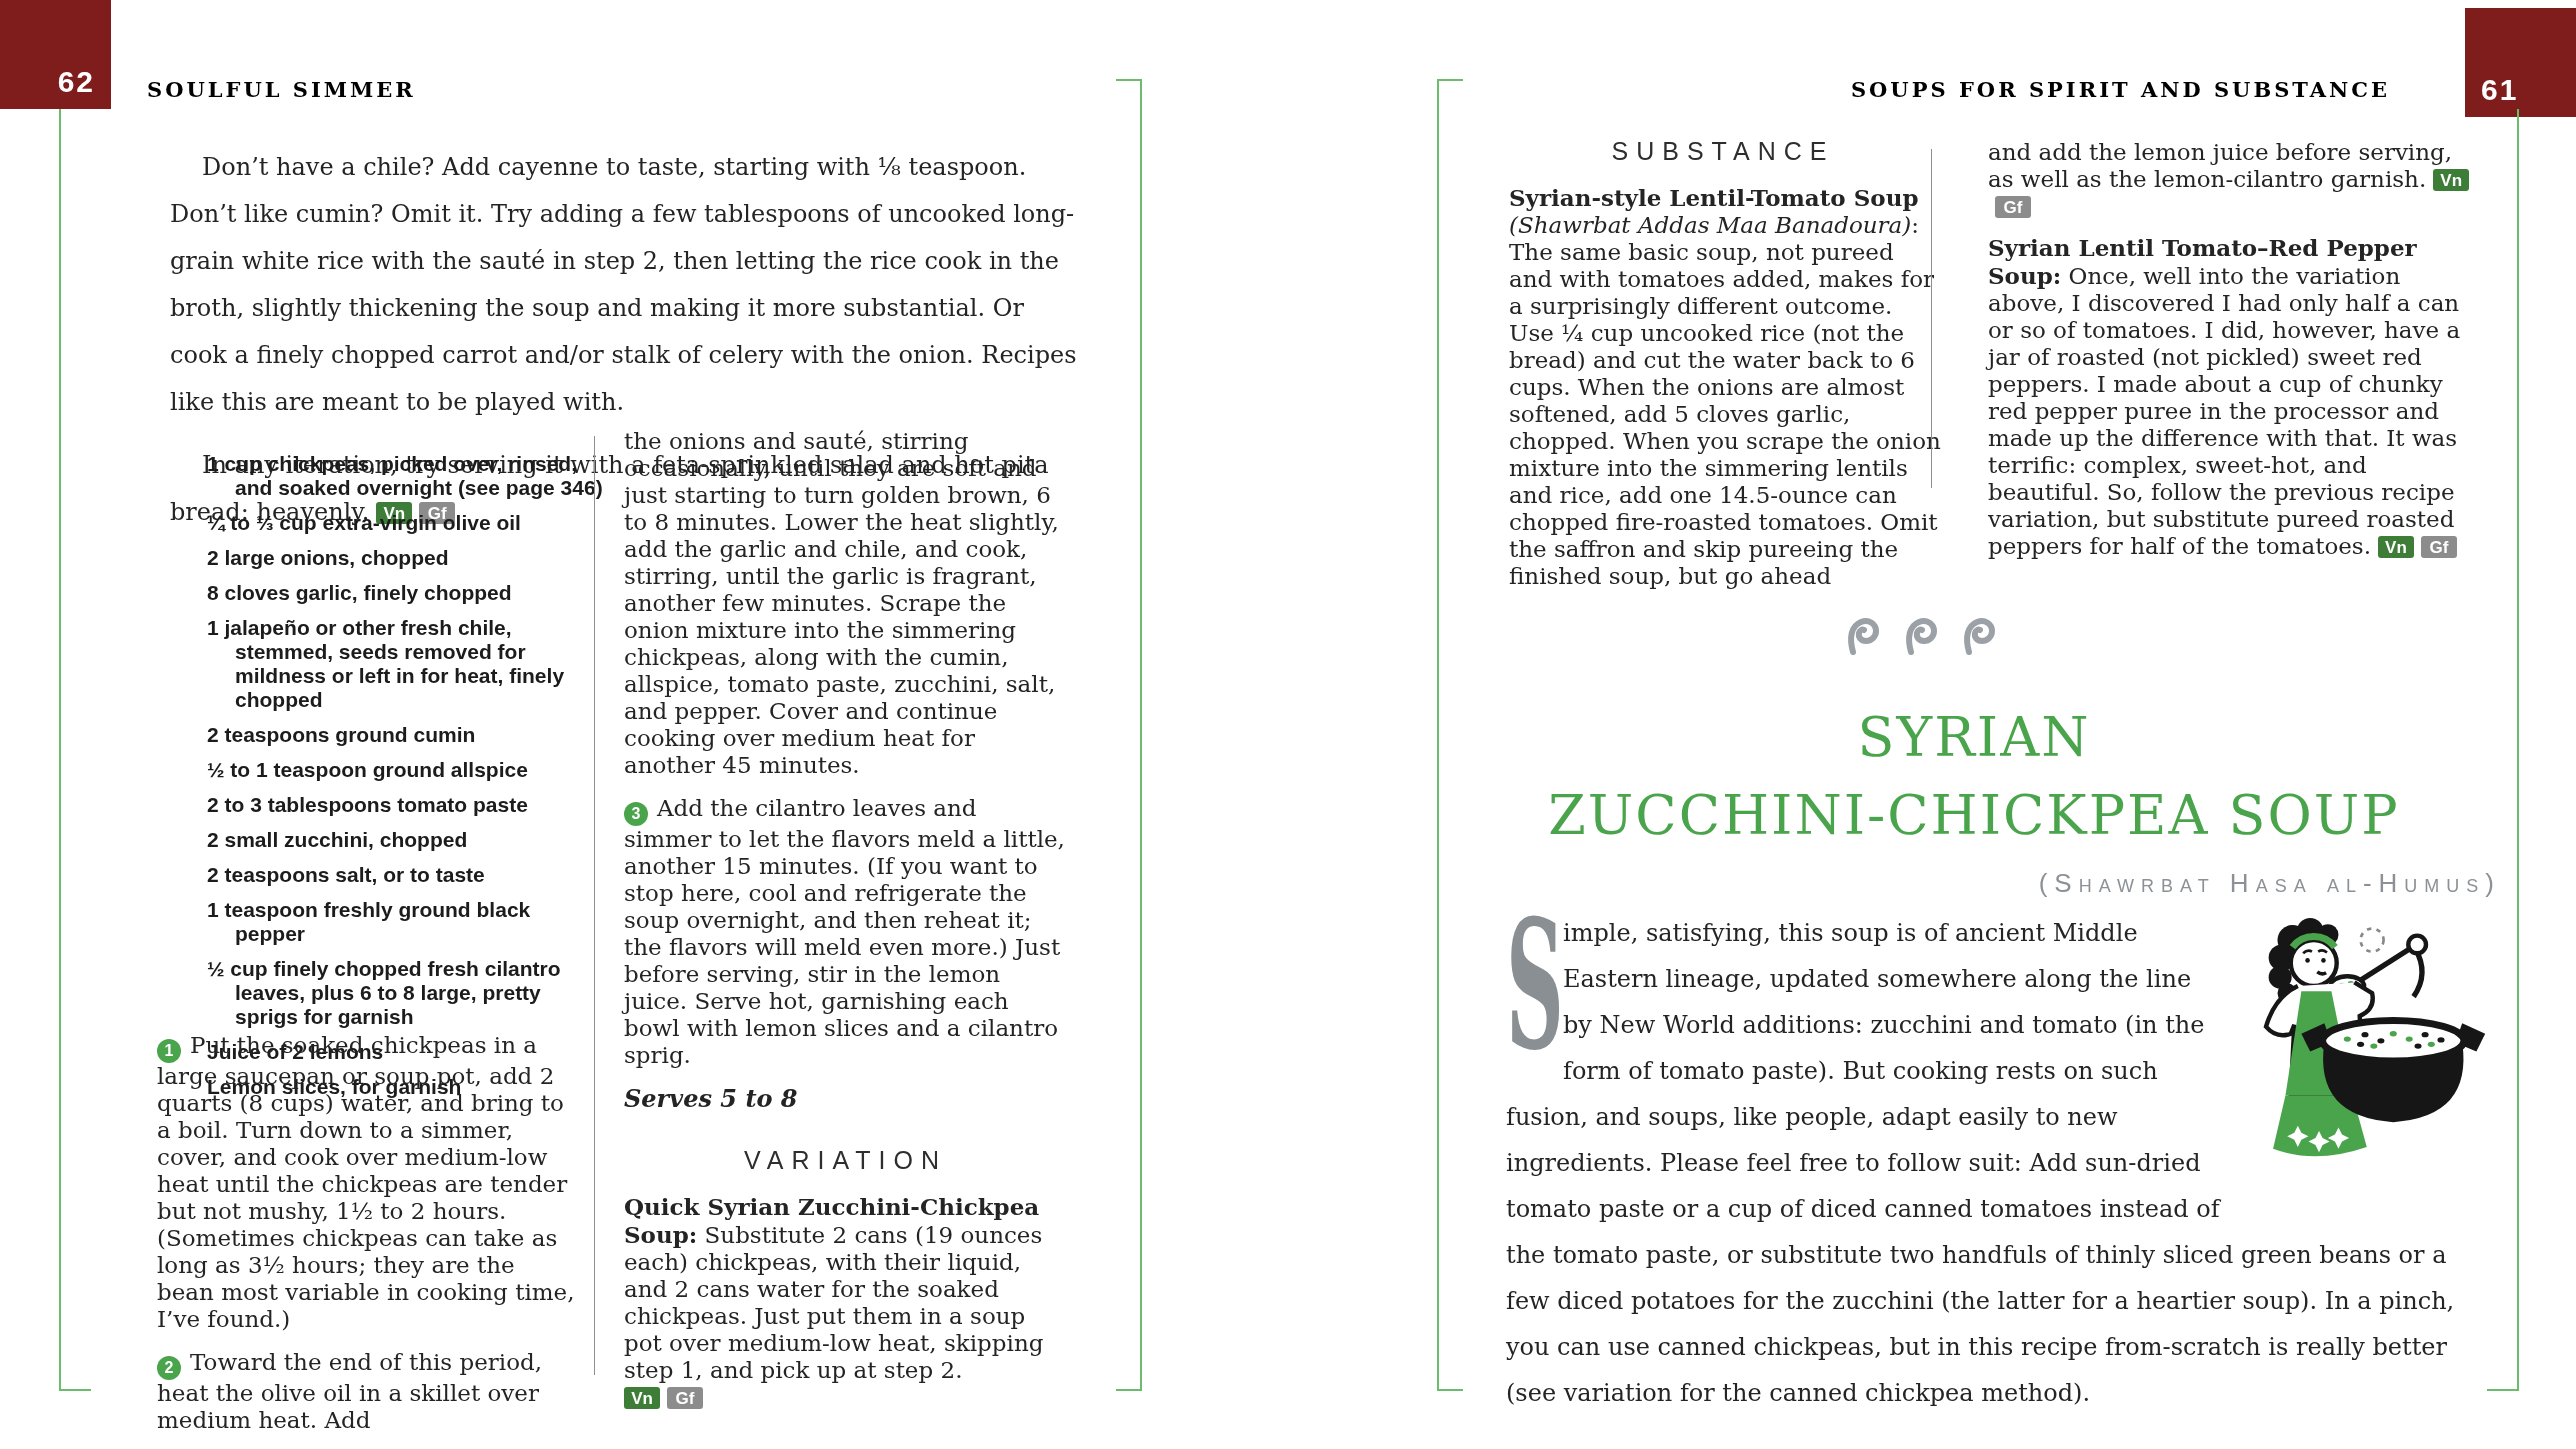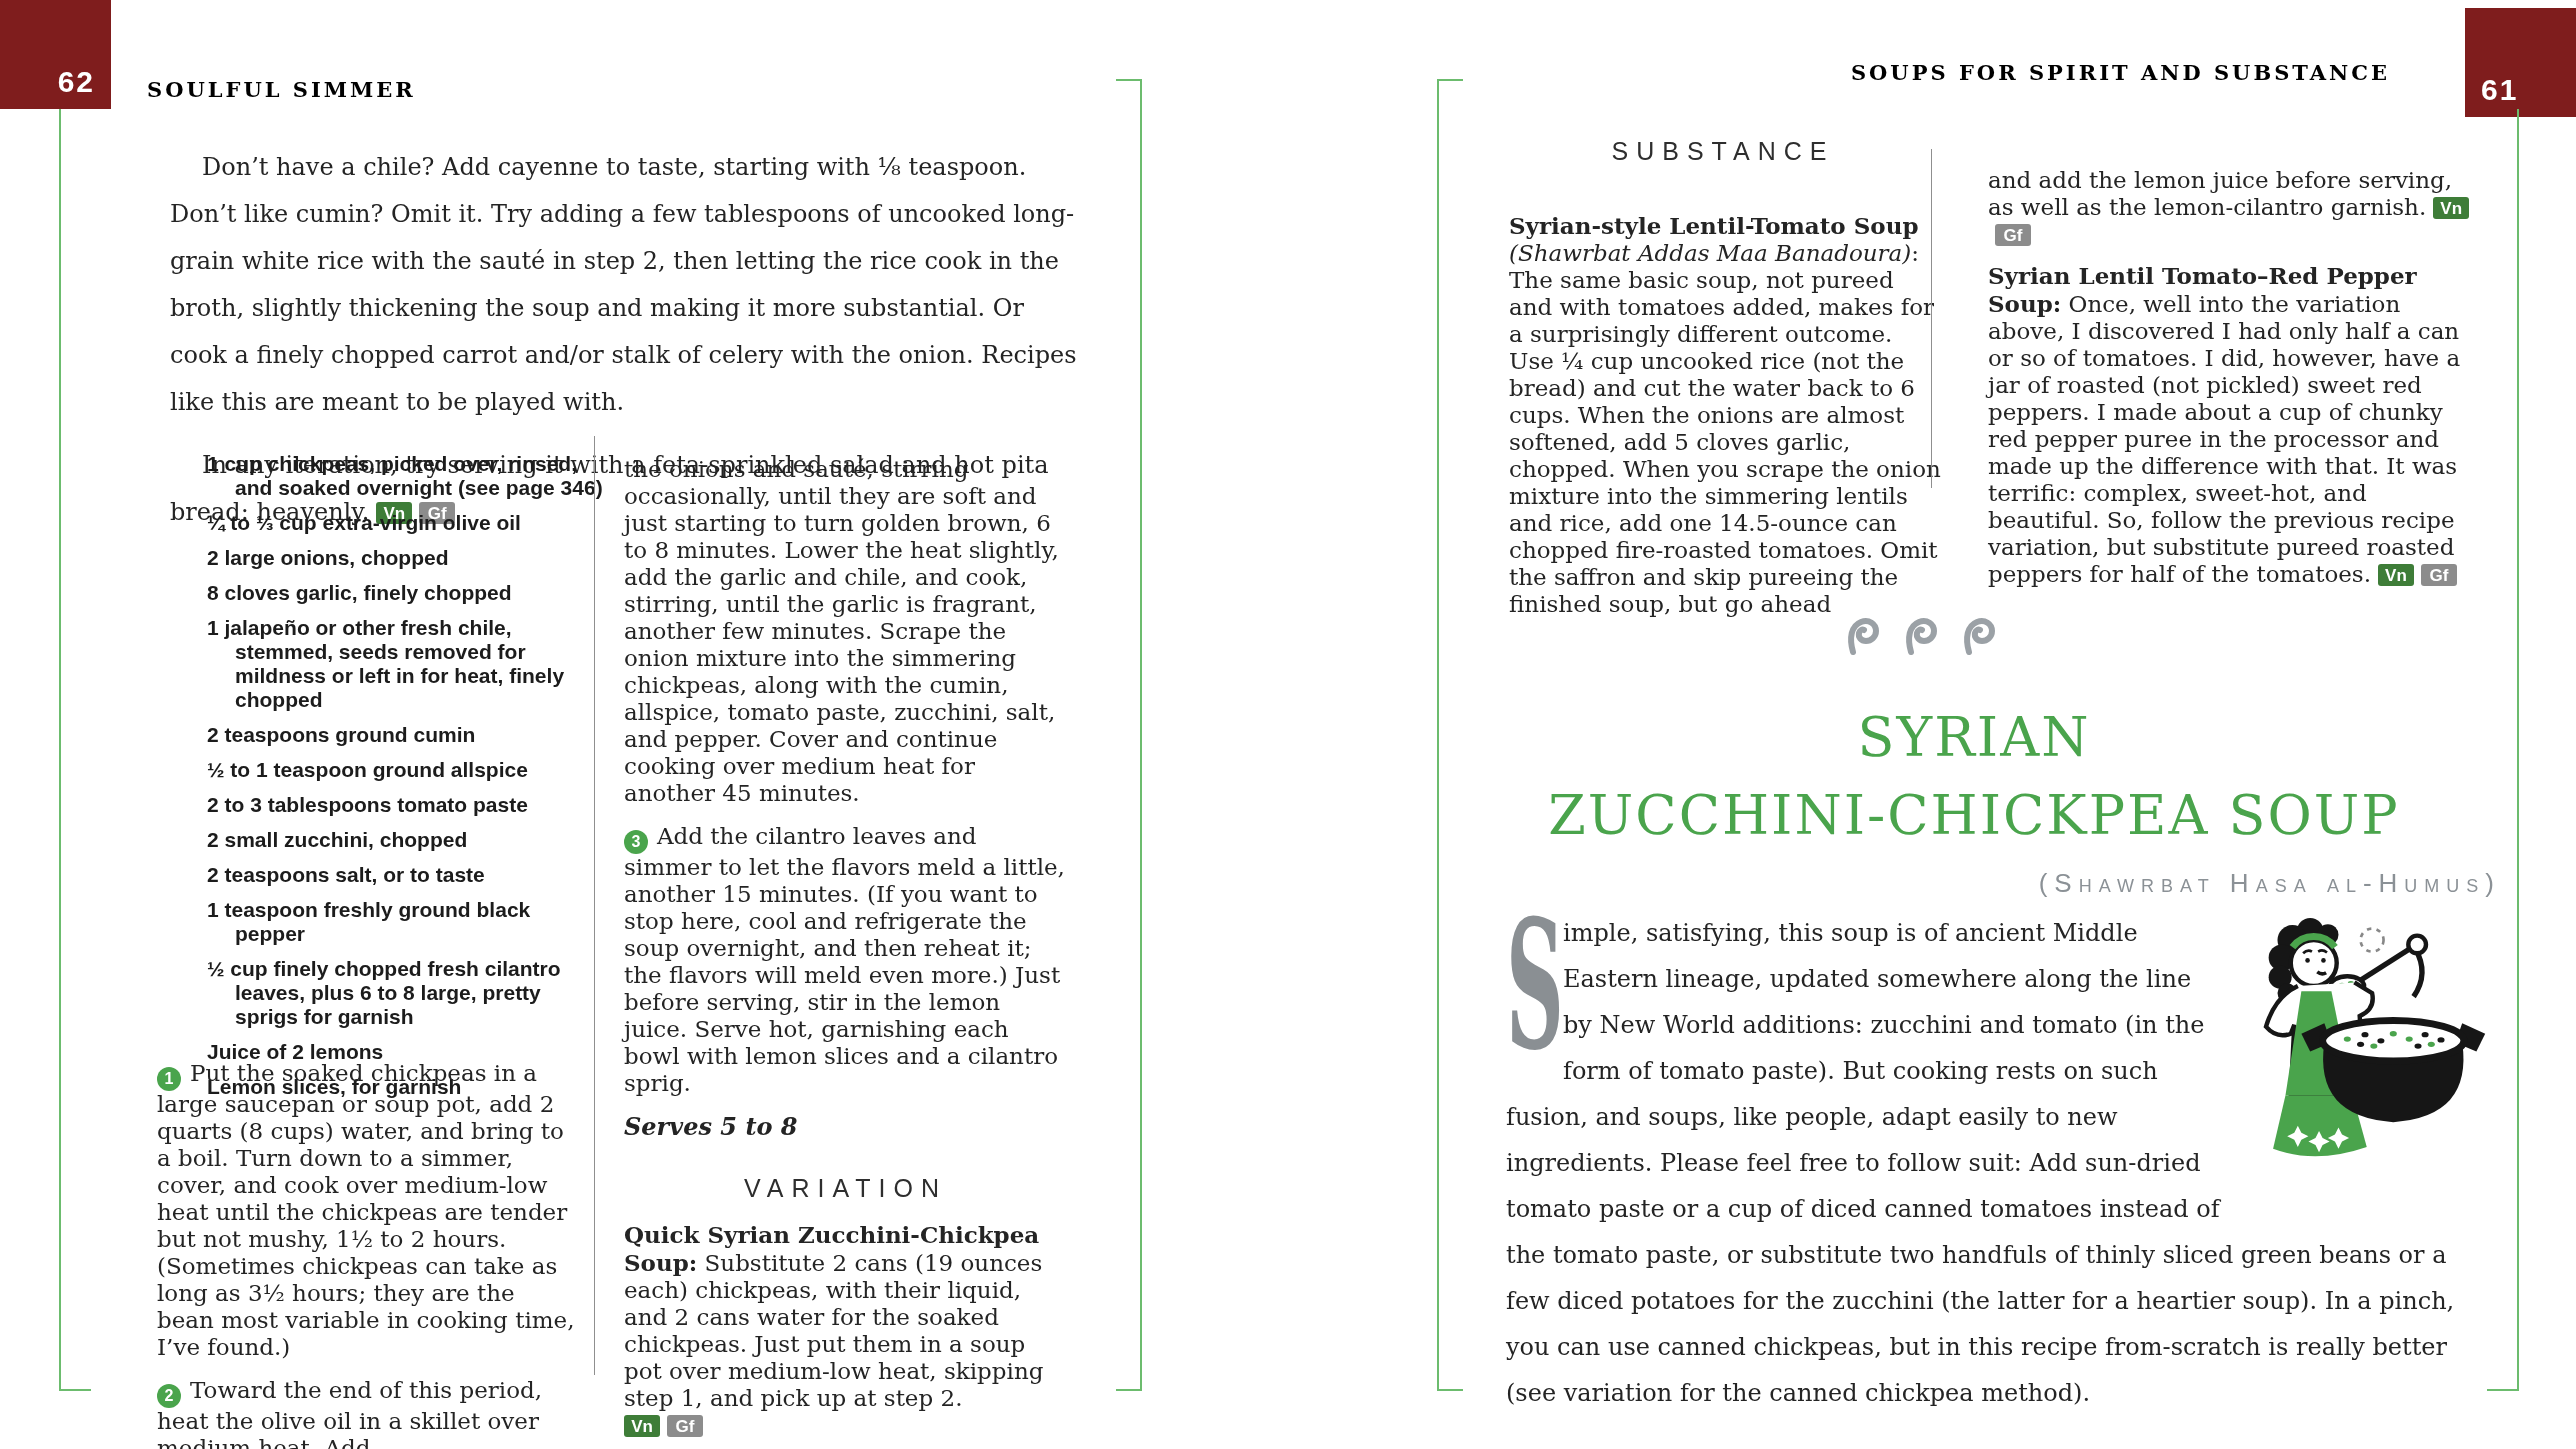--- a/index.html
+++ b/index.html
@@ -23,21 +23,21 @@
   #rule-left-inner{left:1116px;top:79px;width:24px;height:1308px;
                    border-right:2px solid #6CBC6E;border-top:2px solid #6CBC6E;border-bottom:2px solid #6CBC6E;}
   #rule-right-inner{left:1437px;top:79px;width:24px;height:1308px;
                    border-left:2px solid #6CBC6E;border-top:2px solid #6CBC6E;border-bottom:2px solid #6CBC6E;}
   #rule-right-outer{left:2487px;top:109px;width:30px;height:1280px;
                    border-right:2px solid #6CBC6E;border-bottom:2px solid #6CBC6E;}
 
   
   .lead-body{font-size:24px;line-height:47px;text-align:left;}
   .lead-body p{margin:16px;text-indent:32px;}
-  .body-col{font-size:23px;line-height:27px;text-align:left;margin-top:28px;}
+  .body-col{font-size:23px;line-height:27px;text-align:left;}
   .body-col p{margin:0 0 16px 0;}
   .ing{list-style:none;margin:16px;padding:0;}
   .ing li{font:700 21px/24px "Liberation Sans", sans-serif;color:#1c1c1c;
           margin:0 0 11px 0;padding-left:28px;text-indent:-28px;}
   .stepnum{display:inline-block;width:24px;height:24px;border-radius:50%;background:#4AA44C;
            color:#fff;font:700 16px/24px "Liberation Sans", sans-serif;text-align:center;
            margin-right:9px;vertical-align:-3px;text-indent:0;}
   .kicker{font:400 25px "Liberation Sans", sans-serif;letter-spacing:8px;color:#2e2e2e;
           text-align:center;white-space:nowrap;}
   .serves{font-weight:700;font-style:italic;font-size:24px;}
@@ -109,21 +109,21 @@
     <p class="serves">Serves 5 to 8</p>
     <div class="kicker" style="margin:34px 0 18px 0;">VARIATION</div>
     <p><span class="boldlead">Quick Syrian Zucchini-Chickpea Soup:</span>
       <span>Substitute 2 cans (19 ounces each) chickpeas, with their liquid, and 2 cans water for the soaked chickpeas. Just put them in a soup pot over medium-low heat, skipping step 1, and pick up at step 2.</span>
       <br><span class="badge badge-vn" style="margin-left:0;">Vn</span><span class="badge badge-gf">Gf</span></p>
   </div>
 
   <div class="abs tab" id="tab-right">
     <span class="num">61</span>
   </div>
-  <div class="abs runhead" style="right:186px;top:60px;">SOUPS FOR SPIRIT AND SUBSTANCE</div>
+  <div class="abs runhead" style="right:186px;top:77px;">SOUPS FOR SPIRIT AND SUBSTANCE</div>
 
   <div class="abs" id="rule-right-inner"></div>
   <div class="abs" id="rule-right-outer"></div>
 
   <div class="abs kicker" style="left:1509px;top:137px;width:428px;">SUBSTANCE</div>
 
   <div class="abs body-col" style="left:1509px;top:184px;width:432px;">
     <p><span class="boldlead">Syrian-style Lentil-Tomato Soup</span>
       <span class="itallead">(Shawrbat Addas Maa Banadoura)</span><span>: The same basic soup, not pureed and with tomatoes added, makes for a surprisingly different outcome. Use ¼ cup uncooked rice (not the bread) and cut the water back to 6 cups. When the onions are almost softened, add 5 cloves garlic, chopped. When you scrape the onion mixture into the simmering lentils and rice, add one 14.5-ounce can chopped fire-roasted tomatoes. Omit the saffron and skip pureeing the finished soup, but go ahead</span></p>
   </div>

